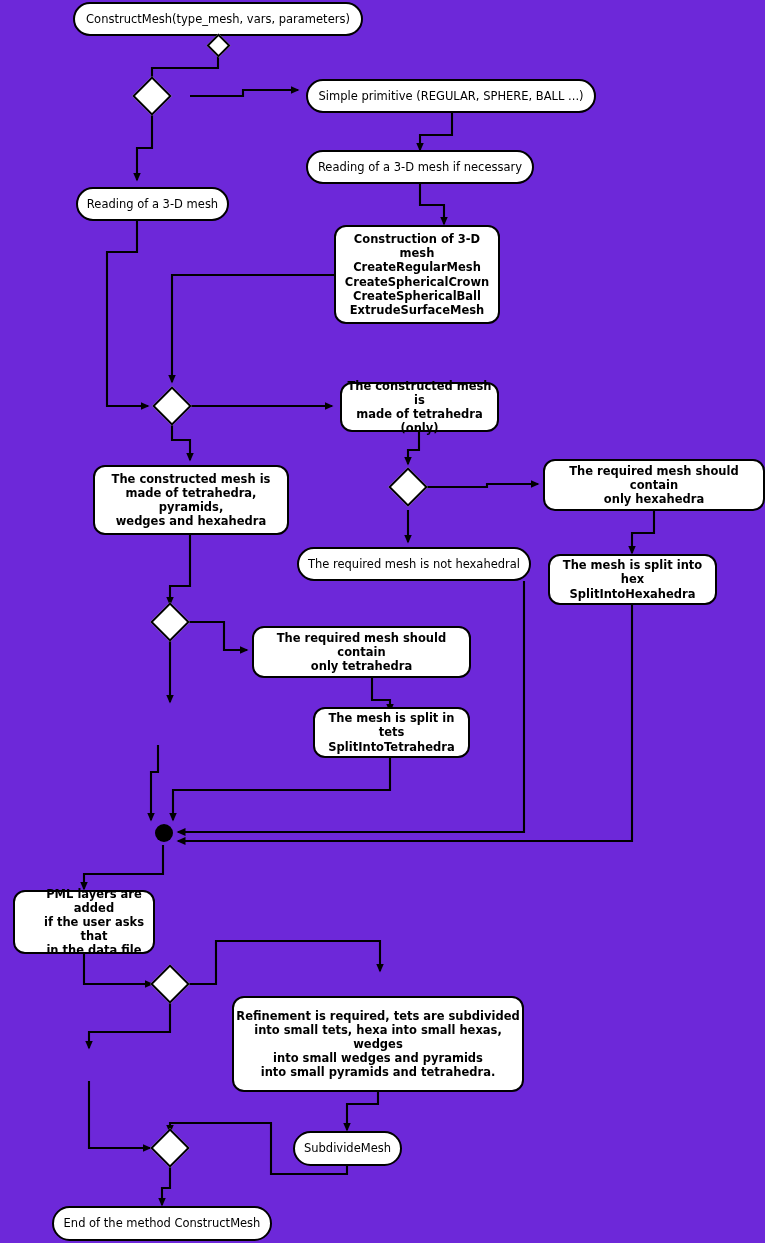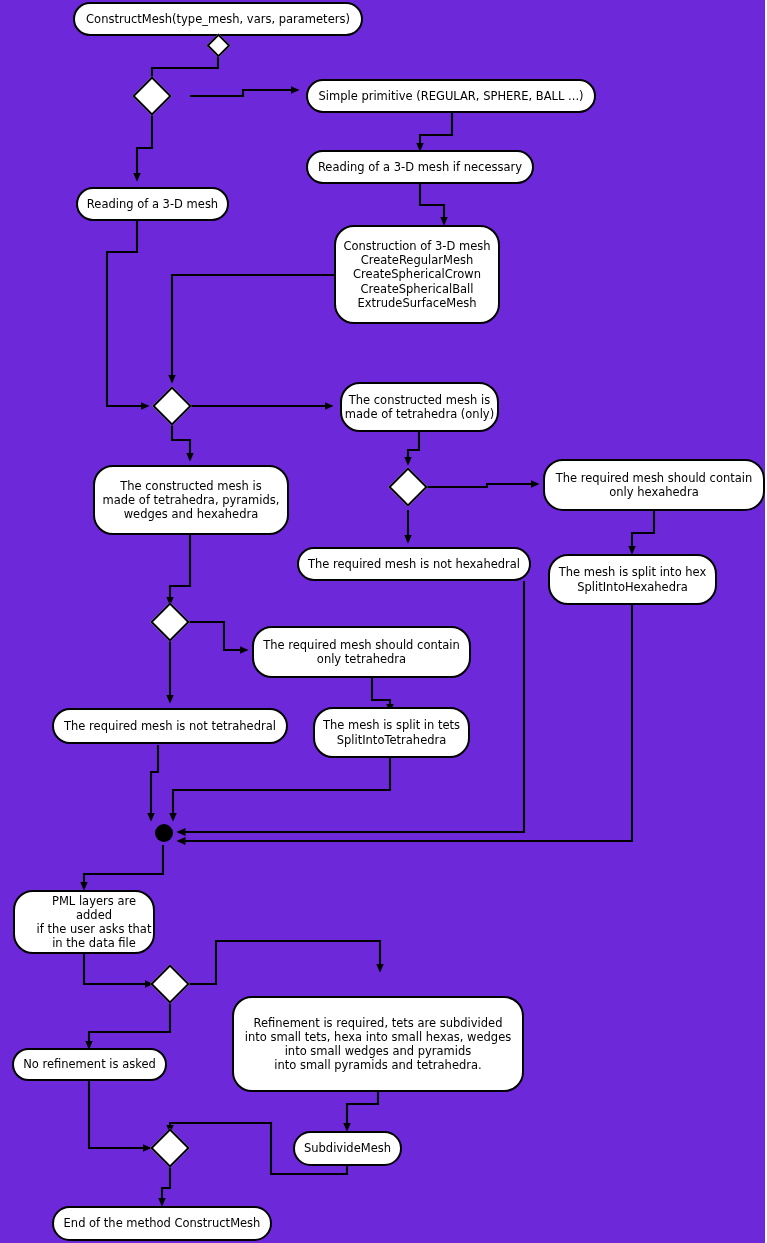--- a/index.html
+++ b/index.html
@@ -31,21 +31,21 @@
     align-items: center;
     justify-content: center;
     text-align: center;
     line-height: 1.22;
     font-size: 11.5px;
     white-space: pre-line;
     z-index: 2;
     border-radius: 14px;
   }
   .node.pill { border-radius: 999px; }
-  .node.soft { border-radius: 20px; }
+  .node.soft { border-radius: 12px; font-weight: bold; }
   .dia {
     position: absolute;
     box-sizing: border-box;
     border: 2px solid #000000;
     background: #ffffff;
     transform: rotate(45deg);
     z-index: 2;
   }
   .merge-dot {
     position: absolute;
@@ -164,39 +164,37 @@
   <div class="node pill" style="left:297px; top:547px; width:234px; height:34px;">The required mesh is not hexahedral</div>
 
   <div class="node soft" style="left:548px; top:554px; width:169px; height:51px;">The mesh is split into hex
 SplitIntoHexahedra</div>
 
   <div class="dia" style="left:156px; top:608px; width:28px; height:28px;"></div>
 
   <div class="node soft" style="left:252px; top:626px; width:219px; height:52px;">The required mesh should contain
 only tetrahedra</div>
 
-  <div class="node pill" style="left:52px; top:708px; width:236px; height:36px;">The required mesh is not tetrahedral</div>
 
   <div class="node soft" style="left:313px; top:707px; width:157px; height:51px;">The mesh is split in tets
 SplitIntoTetrahedra</div>
 
   <div class="merge-dot" style="left:155px; top:824px; width:18px; height:18px;"></div>
 
   <div class="node soft" style="left:13px; top:890px; width:142px; height:64px;padding-left:20px;">PML layers are added
 if the user asks that
 in the data file</div>
 
   <div class="dia" style="left:156px; top:970px; width:28px; height:28px;"></div>
 
   <div class="node soft" style="left:232px; top:972px; width:292px; height:96px;margin-top:24px;">Refinement is required, tets are subdivided
 into small tets, hexa into small hexas, wedges
 into small wedges and pyramids
 into small pyramids and tetrahedra.</div>
 
-  <div class="node soft" style="left:12px; top:1048px; width:155px; height:33px;">No refinement is asked</div>
 
   <div class="node pill" style="left:293px; top:1131px; width:109px; height:35px;">SubdivideMesh</div>
 
   <div class="dia" style="left:156px; top:1134px; width:28px; height:28px;"></div>
 
   <div class="node pill" style="left:52px; top:1206px; width:220px; height:35px;">End of the method ConstructMesh</div>
 
 </div>
 
 </body></html>

